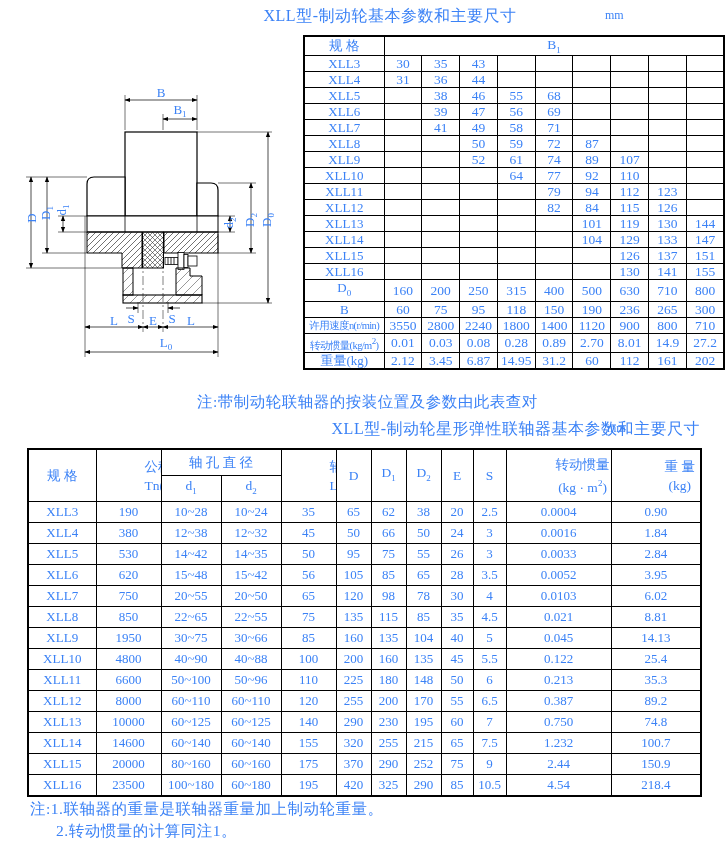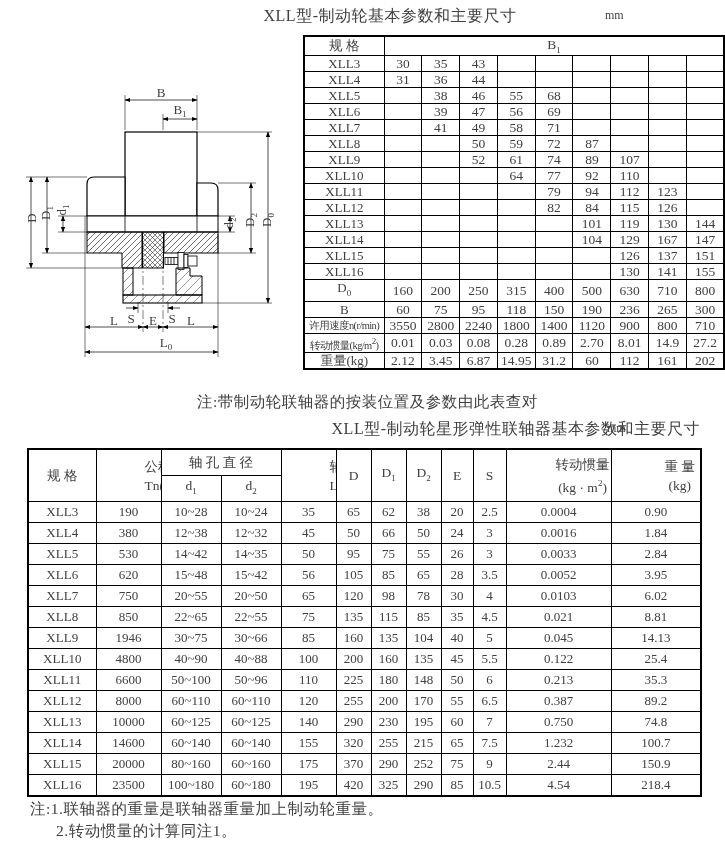--- a/index.html
+++ b/index.html
@@ -1,17 +1,17 @@
 <!DOCTYPE html>
 <html><head>
 <meta charset="utf-8">
 <style>
   html,body{margin:0;padding:0;background:#e8e8e8;}
   .page{position:relative;width:725px;height:867px;background:#ffffff;
-        font-family:"Liberation Serif","DejaVu Serif",serif;color:#404040;overflow:hidden;}
+        font-family:"Liberation Serif","DejaVu Serif",serif;color:#3b82f6;overflow:hidden;}
   
   .title1{position:absolute;top:6px;left:55px;width:670px;text-align:center;font-size:16px;letter-spacing:.5px;}
   .title2{position:absolute;top:419px;left:0;width:700px;text-align:right;font-size:16px;letter-spacing:.5px;}
   .unit{position:absolute;font-size:12px;}
   .unit1{top:8px;left:605px;}
   .unit2{top:421px;left:607px;}
   
   table{border-collapse:collapse;table-layout:fixed;background:#fff;}
   td,th{border:1px solid #000;text-align:center;vertical-align:middle;padding:0;font-weight:normal;
         overflow:hidden;white-space:nowrap;}
@@ -300,21 +300,21 @@
         </tr>
         <tr>
           <td>XLL14</td>
           <td></td>
           <td></td>
           <td></td>
           <td></td>
           <td></td>
           <td>104</td>
           <td>129</td>
-          <td>167</td>
+          <td>133</td>
           <td>147</td>
         </tr>
         <tr>
           <td>XLL15</td>
           <td></td>
           <td></td>
           <td></td>
           <td></td>
           <td></td>
           <td></td>
@@ -528,21 +528,21 @@
           <td>135</td>
           <td>115</td>
           <td>85</td>
           <td>35</td>
           <td>4.5</td>
           <td>0.021</td>
           <td>8.81</td>
         </tr>
         <tr>
           <td>XLL9</td>
-          <td>1946</td>
+          <td>1950</td>
           <td>30~75</td>
           <td>30~66</td>
           <td>85</td>
           <td>160</td>
           <td>135</td>
           <td>104</td>
           <td>40</td>
           <td>5</td>
           <td>0.045</td>
           <td>14.13</td>

